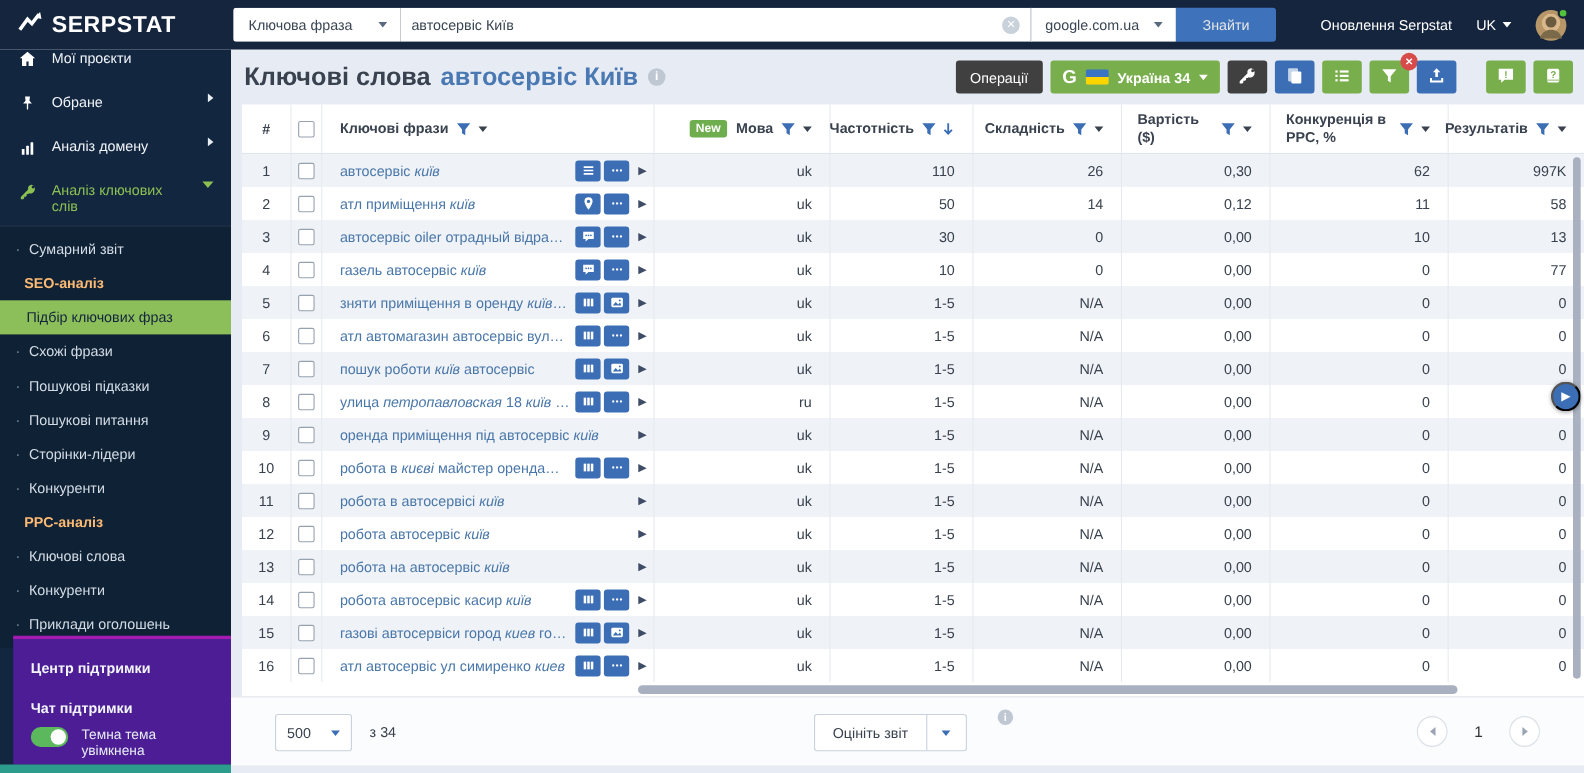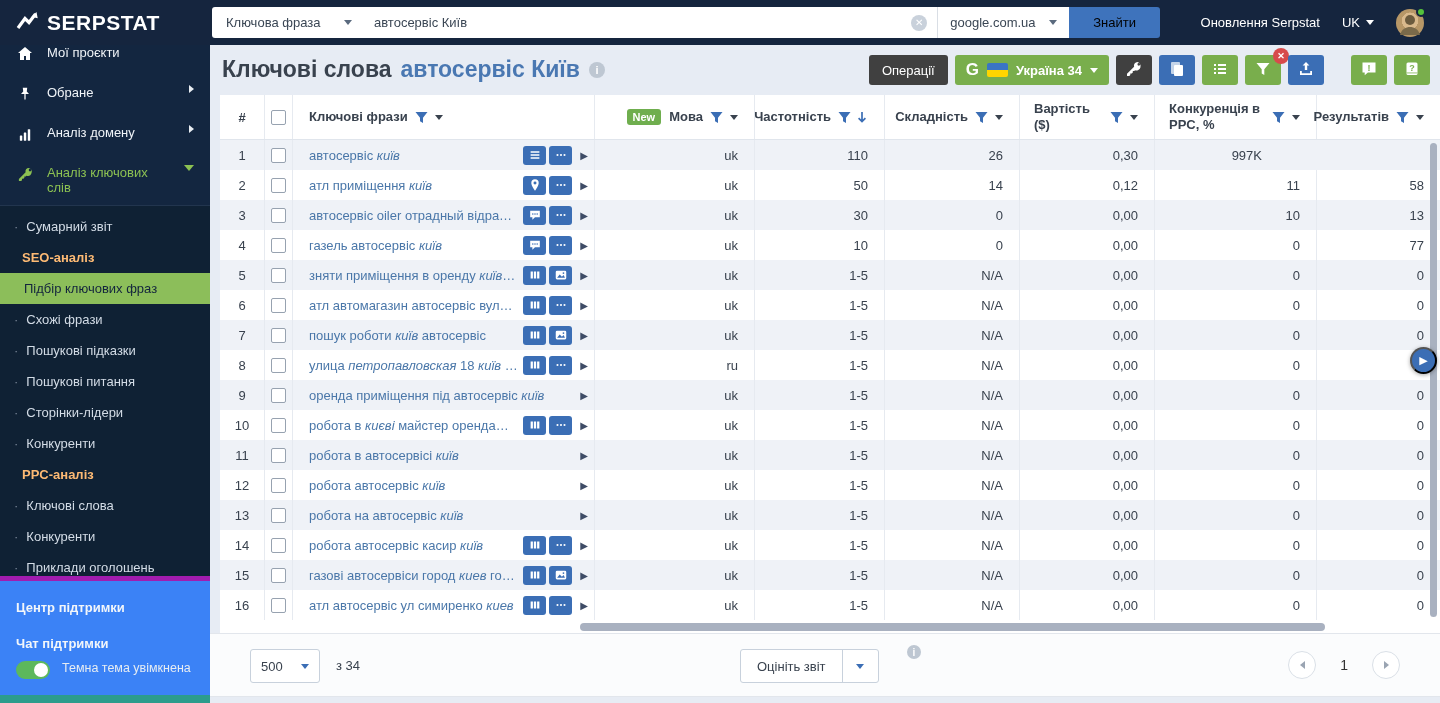--- a/index.html
+++ b/index.html
@@ -10,21 +10,21 @@
 
 .topbar {position:absolute;top:0;left:0;right:0;height:45px;background:#15253E;display:flex;align-items:center;z-index:10;}
 .logo {width:212px;display:flex;align-items:center;padding-left:14px;gap:7px;flex-shrink:0;}
 .logo-text {color:#fff;font-weight:bold;font-size:21px;letter-spacing:.5px;}
 .search-bar {display:flex;align-items:center;height:31px;flex:1;max-width:948px;border-radius:3px;overflow:hidden;}
 .seg-type {background:#fff;height:100%;display:flex;align-items:center;padding:0 12px 0 14px;border-right:1px solid #D9DEE5;font-size:13px;color:#3A4654;width:152px;justify-content:space-between;cursor:pointer;border:none;font-family:inherit;}
 .search-input-wrap {flex:1;background:#fff;height:100%;display:flex;align-items:center;padding:0 10px;}
 input.search {border:none;outline:none;flex:1;font-size:13px;color:#3A4654;font-family:inherit;background:transparent;}
 .clear-btn {width:16px;height:16px;border-radius:50%;background:#C9D1DB;color:#fff;font-size:10px;display:flex;align-items:center;justify-content:center;cursor:pointer;line-height:1;}
 .seg-engine {background:#fff;height:100%;width:132px;display:flex;align-items:center;justify-content:space-between;padding:0 12px;border-left:1px solid #D9DEE5;font-size:13px;color:#3A4654;cursor:pointer;border-top:none;border-bottom:none;border-right:none;font-family:inherit;flex-shrink:0;}
-.btn-find {height:37px;background:#3E73BC;color:#000000;border:none;font-size:13px;padding:0 24px;font-family:inherit;cursor:pointer;flex-shrink:0;}
+.btn-find {height:37px;background:#3E73BC;color:#e5e5e5;border:none;font-size:13px;padding:0 24px;font-family:inherit;cursor:pointer;flex-shrink:0;}
 .caret-down {width:0;height:0;border-left:4px solid transparent;border-right:4px solid transparent;border-top:5px solid #5A6A7E;display:inline-block;}
 .top-right {display:flex;align-items:center;gap:22px;margin-left:auto;padding-right:16px;}
 .updates {color:#fff;font-size:13px;cursor:pointer;white-space:nowrap;}
 .lang {display:flex;align-items:center;gap:6px;color:#fff;font-size:13px;cursor:pointer;background:none;border:none;font-family:inherit;}
 .lang .caret-down {border-top-color:#fff;}
 .avatar {position:relative;width:28px;height:28px;border-radius:50%;background:radial-gradient(circle at 50% 42%, #D9B98C 0 38%, #B79767 39% 100%);flex-shrink:0;cursor:pointer;}
 .avatar svg {position:absolute;inset:0;}
 .status-dot {position:absolute;top:-2px;right:-2px;width:10px;height:10px;border-radius:50%;background:#54C33B;border:2px solid #15253E;}
 
 
@@ -33,21 +33,21 @@
 .nav-item .ic {width:18px;height:18px;display:flex;align-items:center;justify-content:center;color:#fff;flex-shrink:0;}
 .nav-item.active {color:#8CC152;}
 .nav-item.active .ic {color:#8CC152;}
 .arrow-r {margin-left:auto;width:0;height:0;border-top:4px solid transparent;border-bottom:4px solid transparent;border-left:5px solid #E8EDF2;}
 .arrow-d {margin-left:auto;width:0;height:0;border-left:5px solid transparent;border-right:5px solid transparent;border-top:6px solid #8CC152;}
 .submenu {background:#0F2134;border-top:1px solid #22354E;padding:5px 0 6px;}
 .sub-item {height:31px;display:flex;align-items:center;padding:0 14px;gap:8px;color:#D3DCE6;cursor:pointer;}
 .sub-item .dot {color:#7A8798;}
 .sub-item.selected {background:#8CBE5A;color:#13243D;padding-left:24px;}
 .sub-header {height:31px;display:flex;align-items:center;padding:0 22px;color:#fdba74;font-weight:bold;}
-.support {position:absolute;bottom:8px;left:0;right:0;background:#3b82f6;border-top:5px solid #a21caf;padding:8px 0 2px;}
+.support {position:absolute;bottom:8px;left:12px;right:0;background:#4c1d95;border-top:3px solid #a21caf;padding:8px 0 2px;}
 .support-item {height:36px;display:flex;align-items:center;padding:0 16px;font-weight:bold;color:#F2F6FA;cursor:pointer;}
 .toggle-row {display:flex;gap:12px;padding:0 16px;height:32px;font-size:12.5px;color:#E6ECF2;}
 .toggle {width:34px;height:18px;border-radius:9px;background:#5CB85C;position:relative;cursor:pointer;flex-shrink:0;}
 .toggle::after {content:"";position:absolute;right:2px;top:2px;width:14px;height:14px;border-radius:50%;background:#fff;}
 .teal {position:absolute;bottom:0;left:0;width:210px;height:8px;background:#2C9C8C;}
 
 
 .main {position:absolute;left:210px;top:45px;right:0;bottom:0;background:#E7ECF4;}
 .page-head {position:relative;height:50px;}
 .page-title {position:absolute;left:12px;top:11px;font-size:23px;font-weight:bold;color:#39424E;display:flex;gap:9px;align-items:center;}
@@ -430,20 +430,21 @@
                     <circle cx="12" cy="8" r="1.2" fill="#fff"></circle>
                   </svg>
                 </span>
               </span>
       <span class="row-caret">▶</span>
     </div>
     <div class="td c-lang">uk</div>
     <div class="td c-vol">110</div>
     <div class="td c-diff">26</div>
     <div class="td c-cost">0,30</div>
+    <div class="td c-ppc">62</div>
     <div class="td c-res">997K</div>
   </div>
 
   <div class="tr">
     <div class="td c-num">2</div>
     <div class="td c-check">
               <span class="cb"></span>
             </div>
     <div class="td c-kw">
       <a class="kw-link"><span>атл приміщення </span><span class="it">київ</span></a>

